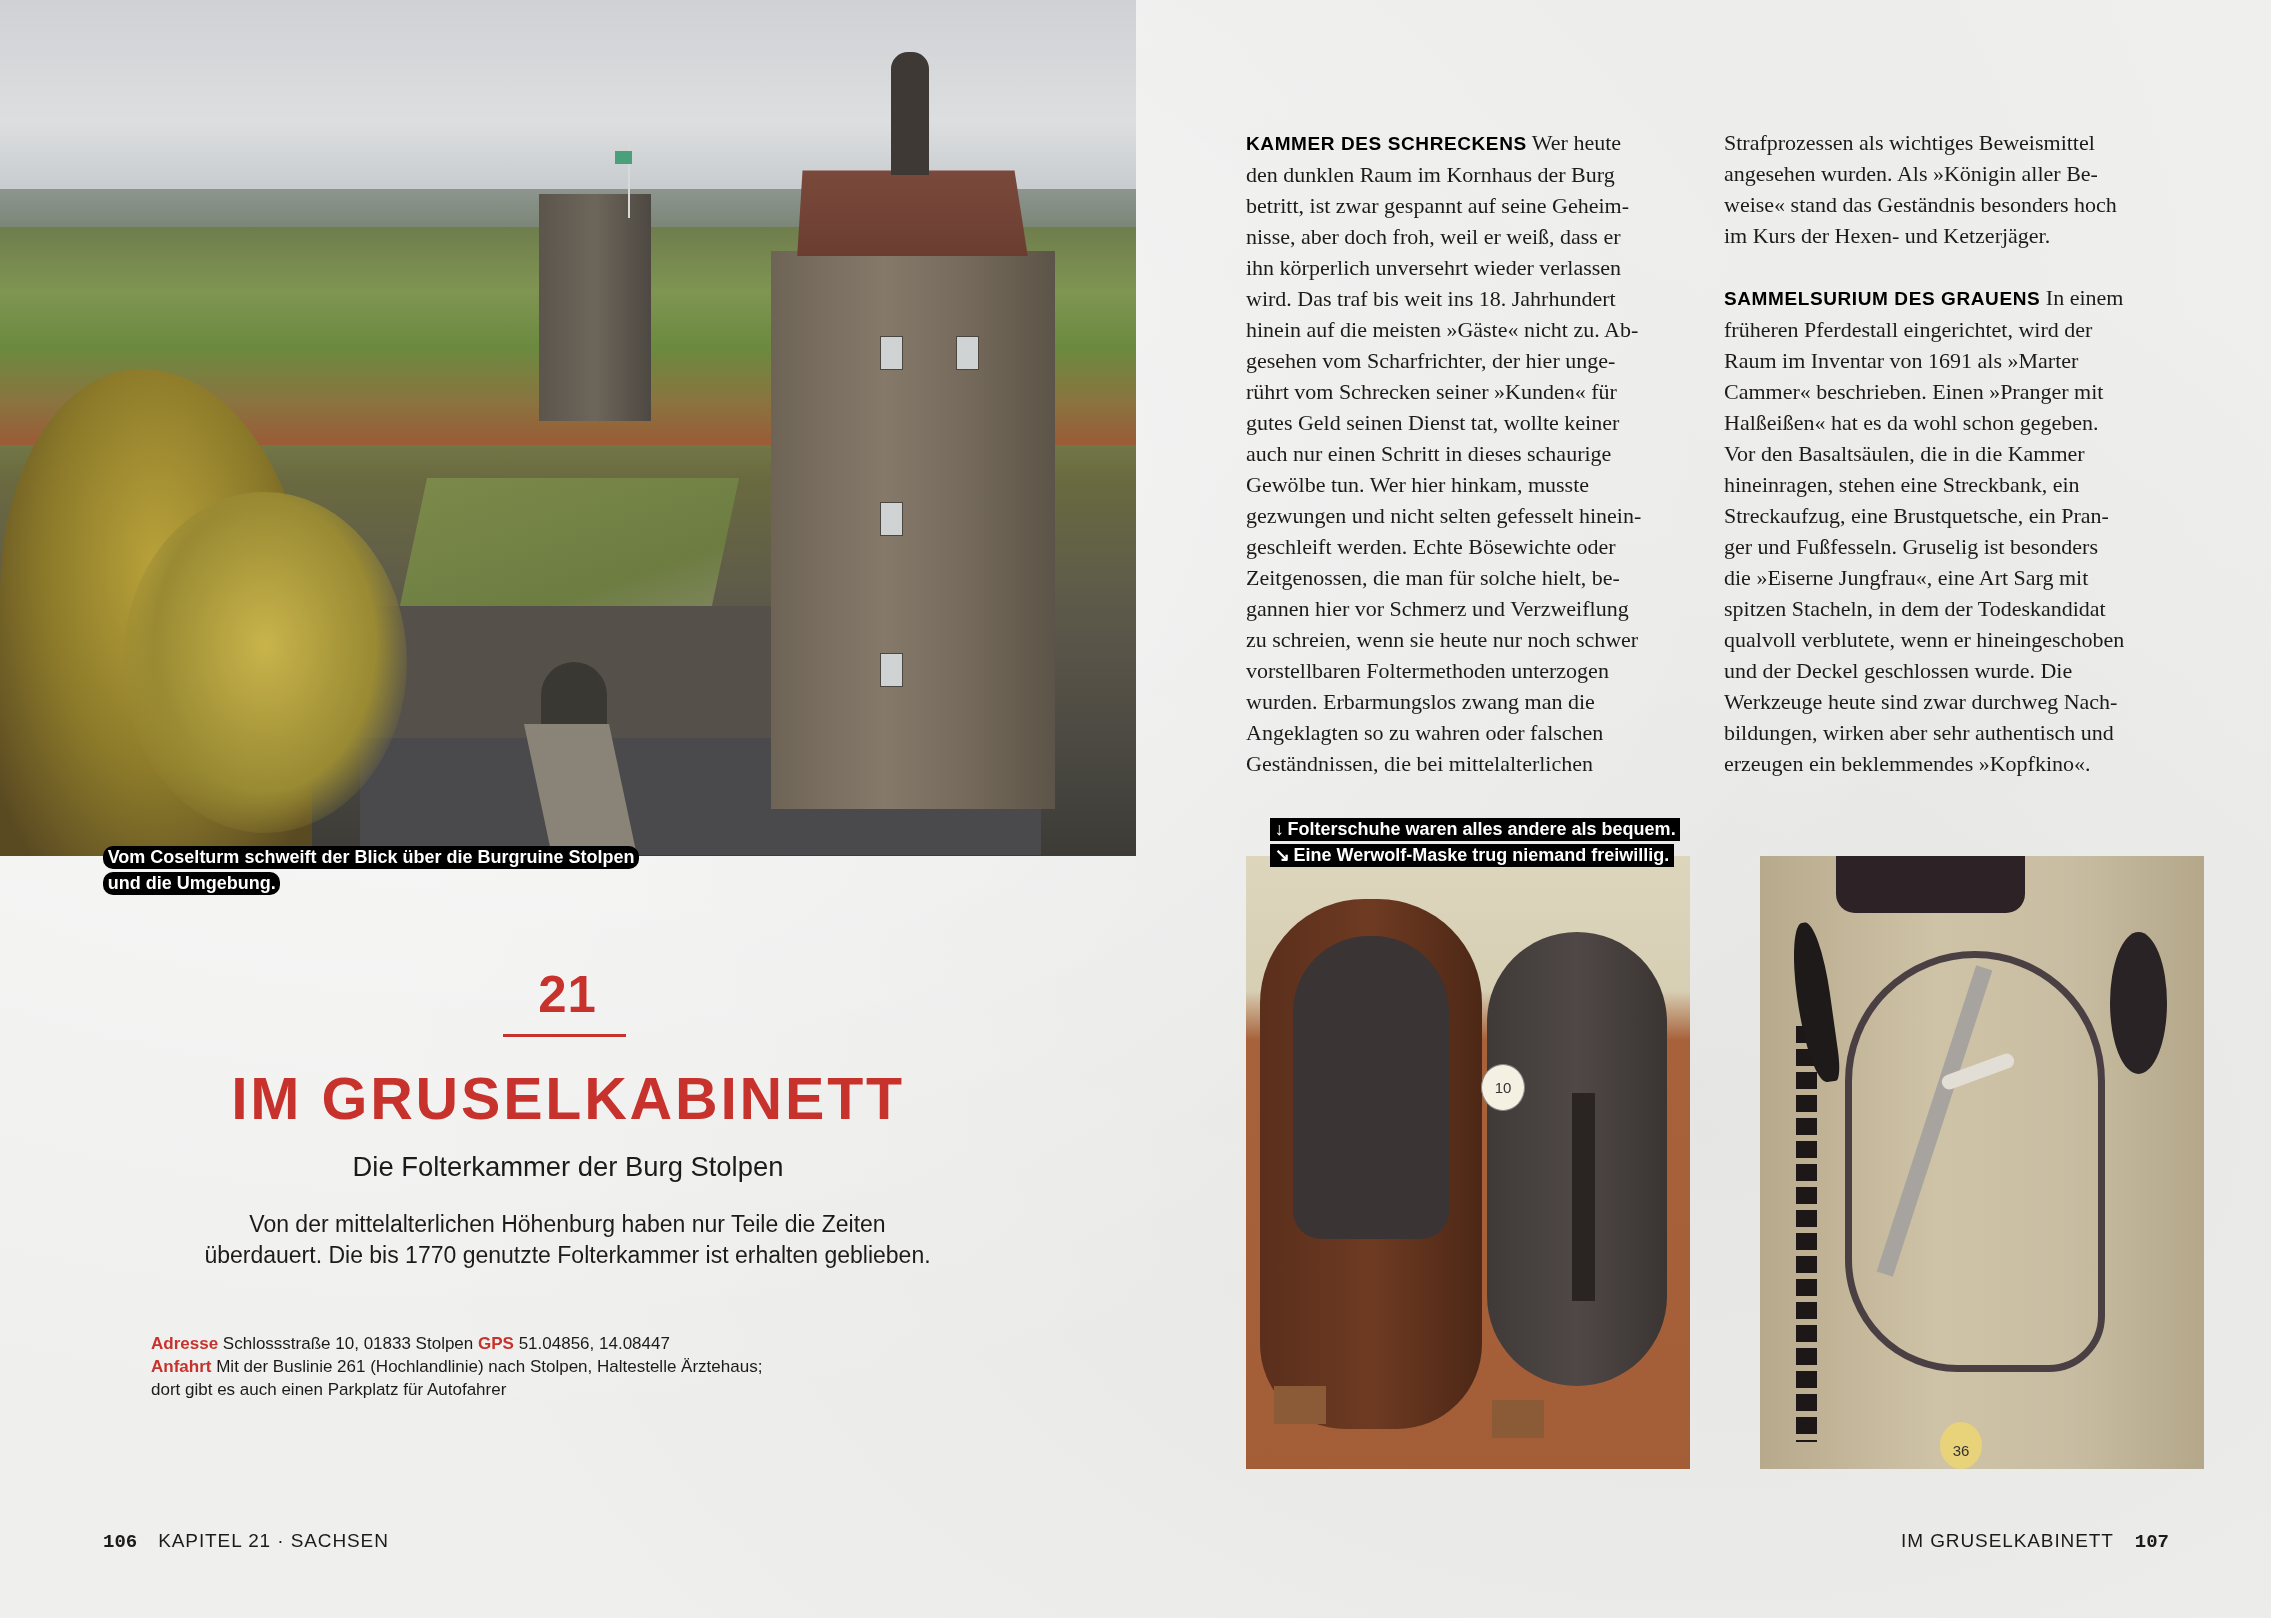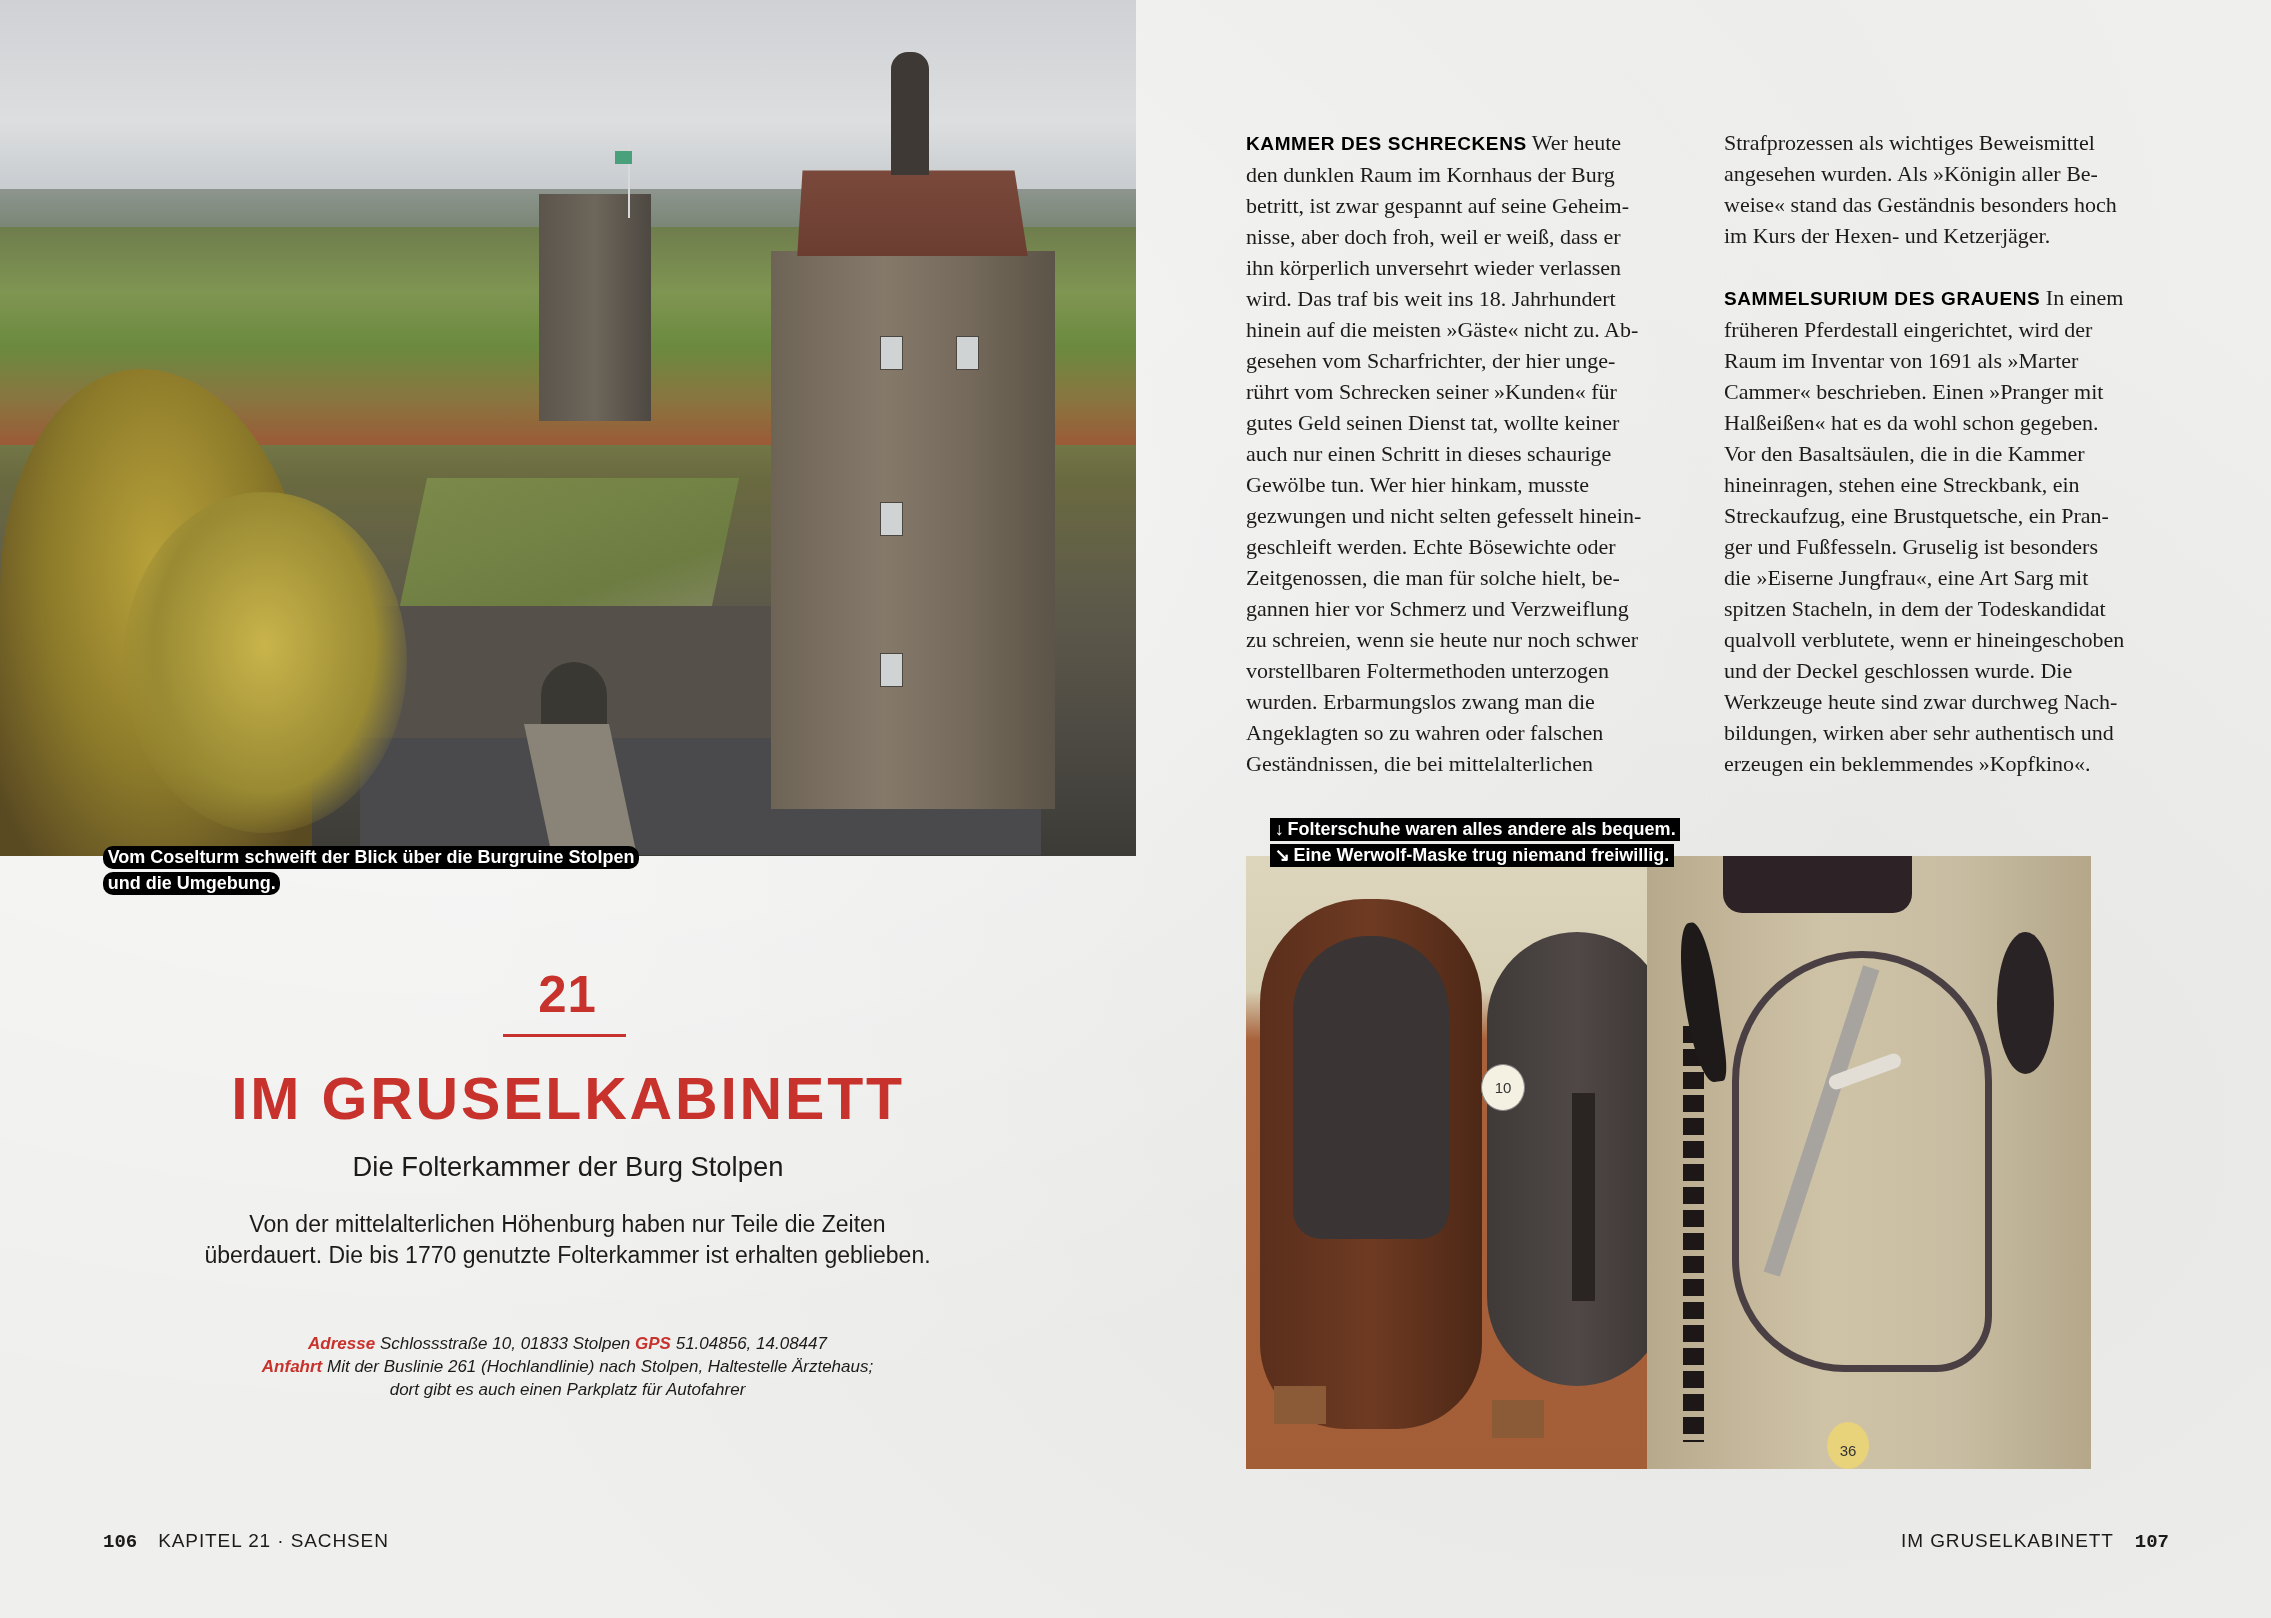--- a/index.html
+++ b/index.html
@@ -66,22 +66,22 @@
   }
   #chapter-subtitle {
     left: 142px; top: 1151px; width: 852px; text-align: center;
     font-size: 27.4px;
   }
   #chapter-intro {
     left: 151px; top: 1209px; width: 833px; text-align: center;
     font-size: 23px; line-height: 31px;
   }
   #chapter-info {
-    left: 151px; top: 1332px; width: 833px; text-align: center;
-    font-size: 17px; line-height: 23px; font-style: italic;
+    left: 151px; top: 1332px; width: 833px; text-align: left;
+    font-size: 17px; line-height: 23px;
   }
   .red-label { color: #c8322c; font-weight: bold; }
 
   
   .col {
     width: 445px; font-family: "Liberation Serif", serif;
     font-size: 22px; line-height: 31px; color: #1d1b1a;
   }
   .col .line { display: block; white-space: nowrap; }
   .col .head {
@@ -101,21 +101,21 @@
     background: linear-gradient(90deg,#5a2f1c,#6e3a22 50%,#4d2816); }
   #shoes-photo .shoe1-sole { left: 47px; top: 80px; width: 156px; height: 303px; border-radius: 76px 76px 28px 28px; background:#3b3434; }
   #shoes-photo .shoe2 { left: 241px; top: 76px; width: 180px; height: 454px; border-radius: 90px; background: linear-gradient(90deg,#3f3a38,#4f4846 50%,#3a3432); }
   #shoes-photo .slot { left: 326px; top: 237px; width: 23px; height: 208px; background:#2a2523; }
   #shoes-photo .tag { left: 235px; top: 208px; width: 42px; height: 45px; border-radius: 50%; background:#f5f1e2; border:0.9px solid #888;
     font-family: "Liberation Sans", sans-serif; font-size: 15px; text-align:center; line-height:45px; color:#333; }
   #shoes-photo .heel1 { left: 28px; top: 530px; width: 52px; height: 38px; background:#8b5a36; }
   #shoes-photo .heel2 { left: 246px; top: 544px; width: 52px; height: 38px; background:#8b5a36; }
 
   #mask-photo {
-    left: 1647px; top: 856px; width: 444px; height: 613px; overflow: hidden;
+    left: 1760px; top: 856px; width: 444px; height: 613px; overflow: hidden;
     background: linear-gradient(90deg,#b7a98c,#cfc3a7 40%,#c8bda2 70%,#b4a78a);
   }
   #mask-photo .top-bar { left: 76px; top: 0; width: 189px; height: 57px; background:#2d2327; border-radius: 0 0 19px 19px; }
   #mask-photo .ear-l { left: 38px; top: 66px; width: 33px; height: 161px; background:#1e1a1a; border-radius: 50% 50% 20% 60%; transform: rotate(-8deg); }
   #mask-photo .ear-r { left: 350px; top: 76px; width: 57px; height: 142px; background:#2a2325; border-radius: 50%; }
   #mask-photo .cage { left: 85px; top: 95px; width: 246px; height: 407px; border: 7.6px solid #4a4044; border-radius: 132px 132px 57px 114px; }
   #mask-photo .strap1 { left: 166px; top: 104px; width: 17px; height: 322px; background:#a7a4a0; transform: rotate(18deg); }
   #mask-photo .strap2 { left: 180px; top: 208px; width: 76px; height: 15px; background:#e2ded6; border-radius: 7.6px; transform: rotate(-20deg); }
   #mask-photo .chain { left: 36px; top: 170px; width: 21px; height: 416px; background: repeating-linear-gradient(180deg,#1d1718 0 17px, rgba(0,0,0,0) 17px 23px); }
   #mask-photo .tag36 { left: 180px; top: 566px; width: 42px; height: 47px; border-radius: 50%; background:#e8d27a;

